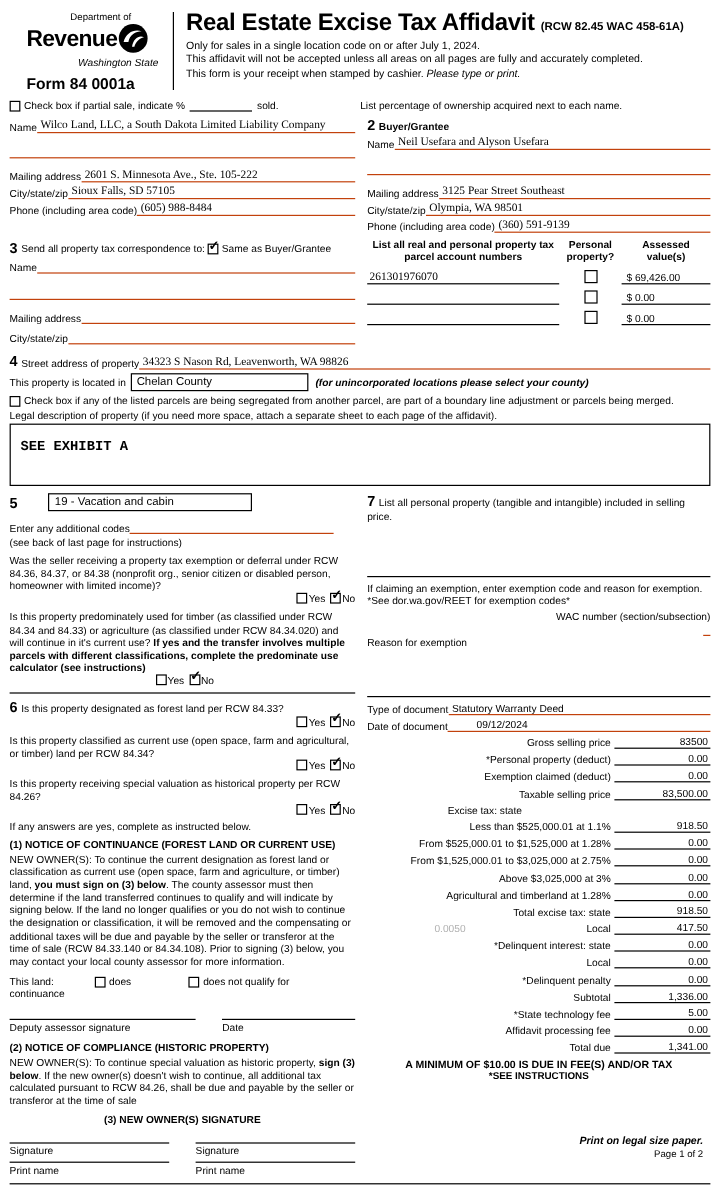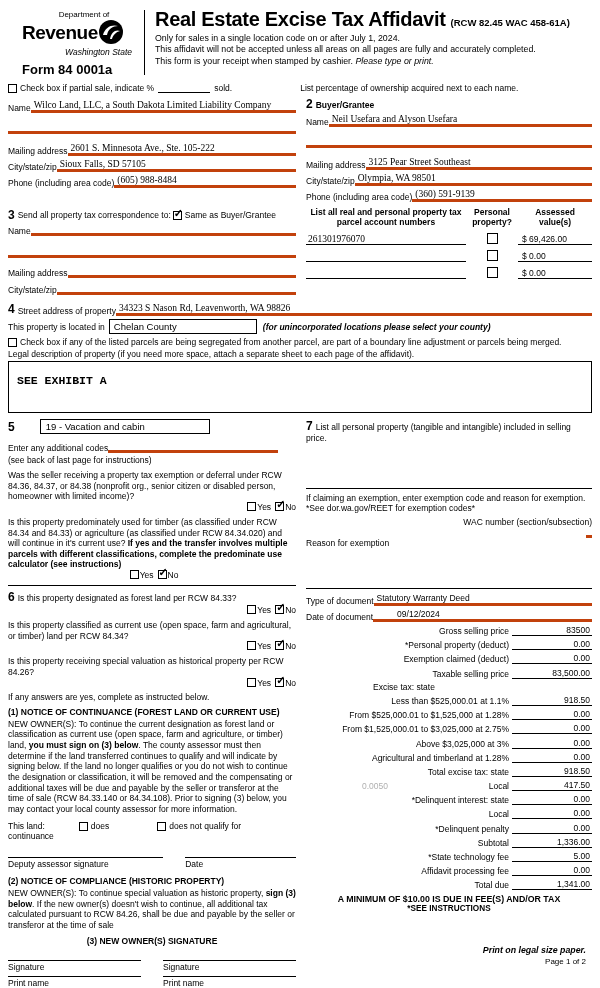--- a/index.html
+++ b/index.html
@@ -22,21 +22,21 @@
   .hdr-div { width:1px; background:#000; margin:4px 10px 2px 8px; }
   .hdr-main { flex:1; padding-top:2px; }
   .title-row { display:flex; align-items:baseline; gap:5px; }
   .title { font-size:20px; font-weight:bold; letter-spacing:-.3px; }
   .title-suffix { font-size:9.5px; font-weight:600; white-space:nowrap; }
   .sub { font-size:8.8px; margin-top:1.5px; }
 
   
   .row { display:flex; align-items:flex-end; }
   .lbl { white-space:nowrap; }
-  .fill { flex:1; border-bottom:3px solid #c2410c; min-height:11px; padding:0 3px; }
+  .fill { flex:1; border-bottom:1px solid #c2410c; min-height:11px; padding:0 3px; }
   .serif { font-family:"Liberation Serif", serif; font-size:9.5px; }
   .secnum { font-size:12px; font-weight:bold; margin-right:3px; }
   .sectitle { font-weight:bold; font-size:8.5px; }
   .cb { display:inline-block; width:9px; height:9px; border:1.3px solid #000; position:relative; vertical-align:-1px; flex:none; background:#fff; }
   .cb .mark { position:absolute; left:0; top:-4px; font-size:11px; font-weight:bold; line-height:1; }
   .cols { display:flex; gap:10px; }
   .colL { width:288px; flex:none; }
   .colR { flex:1; }
   .hr { border-top:1px solid #000; }
 

